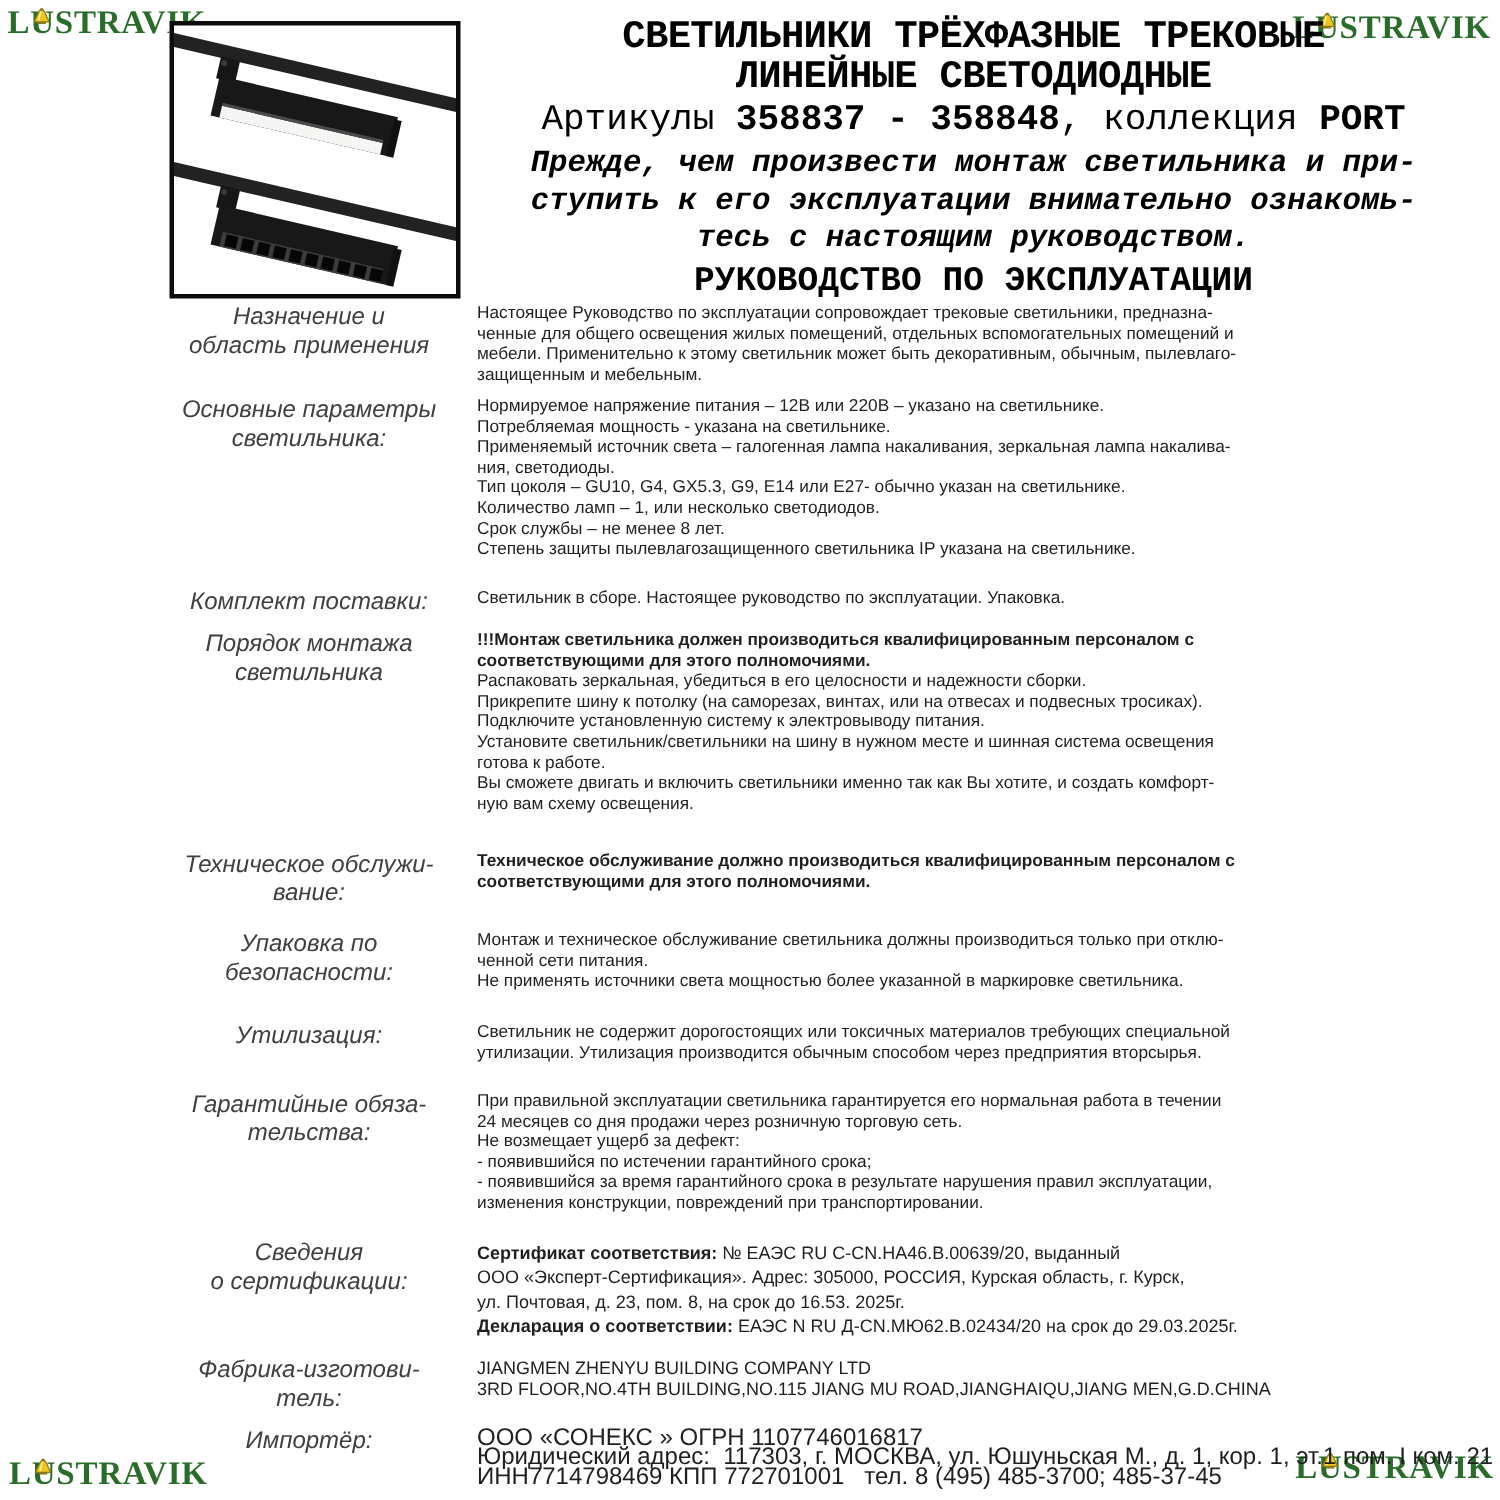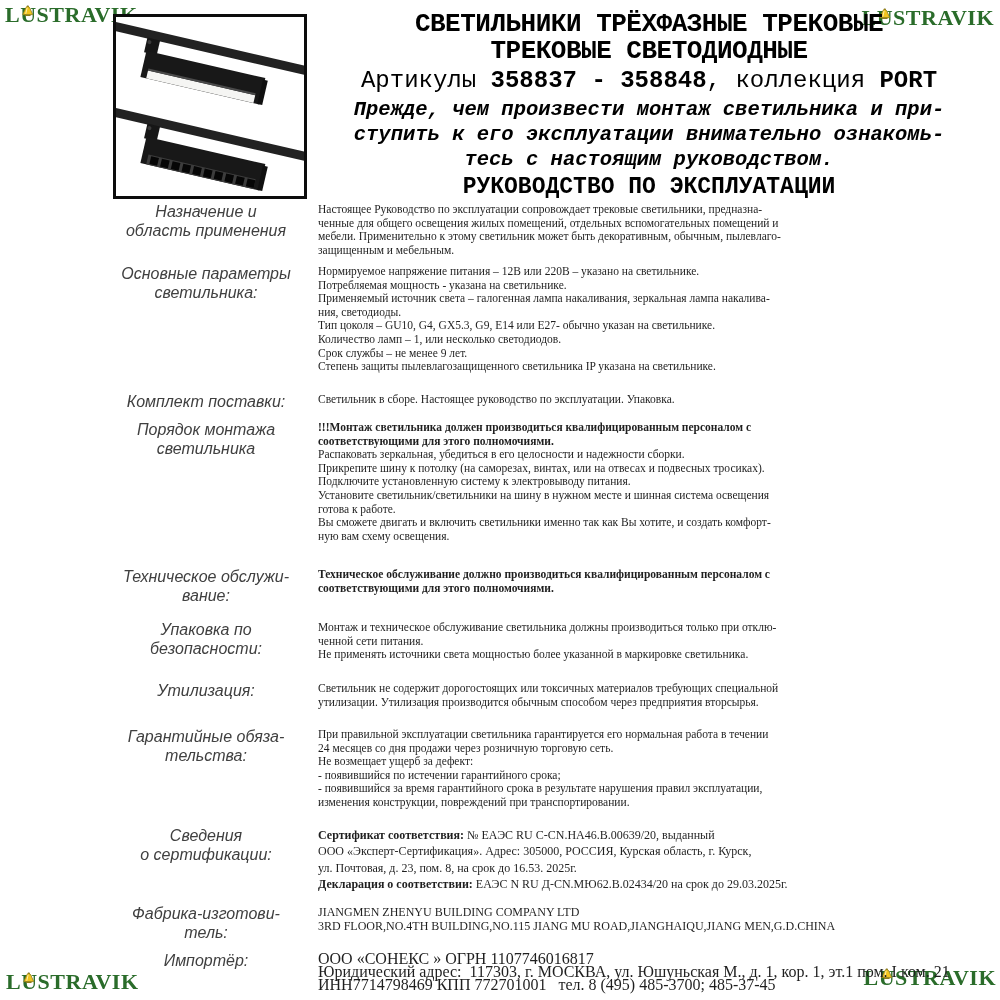--- a/index.html
+++ b/index.html
@@ -30,21 +30,21 @@
            white-space:pre-line;margin-top:2px;}
   .manual-title{font-size:23px;font-weight:700;line-height:26px;margin-top:2px;}
 
   
   .section-row{position:absolute;left:0;width:1000px;}
   .section-label{position:absolute;left:98px;top:0;width:216px;text-align:center;
                  font-style:italic;font-size:16px;line-height:19px;color:#404040;
                  white-space:pre-line;}
   .section-body{position:absolute;left:318px;top:1px;width:676px;font-size:11.5px;
                 line-height:13.6px;color:#1f1f1f;}
-  .body-line{white-space:nowrap;font-family:Liberation Serif, serif;}
+  .body-line{white-space:nowrap;}
   .body-line .b, .body-line.b{font-weight:700;}
   .section-row[data-sec="certification"] .body-line{line-height:16.4px;font-size:12px;}
   .section-row[data-sec="factory"] .body-line{font-size:12px;line-height:14px;}
   .section-row[data-sec="importer"] .body-line{font-size:16px;line-height:13px;}
 </style>
 </head>
 <body>
 
 <div id="page">
 
@@ -104,21 +104,21 @@
             <rect x="118" y="39" width="8" height="8"></rect>
           <rect x="129" y="39" width="8" height="8"></rect>
             <rect x="140" y="39" width="8" height="8"></rect>
         </g>
       </g>
     </svg>
   </div>
 
   <div class="header">
     <div class="title-line">СВЕТИЛЬНИКИ ТРЁХФАЗНЫЕ ТРЕКОВЫЕ</div>
-    <div class="title-line">ТРЕКОВЫЕ СВЕТОДИОДНЫЕ</div>
+    <div class="title-line">ЛИНЕЙНЫЕ СВЕТОДИОДНЫЕ</div>
     <div class="article-line"><span>Артикулы </span><span class="b">358837 - 358848</span><span>, коллекция </span><span class="b">PORT</span></div>
     <div class="warning">Прежде, чем произвести монтаж светильника и при-
 ступить к его эксплуатации внимательно ознакомь-
 тесь с настоящим руководством.</div>
     <div class="manual-title">РУКОВОДСТВО ПО ЭКСПЛУАТАЦИИ</div>
   </div>
 
   <div id="sections">
       <div class="section-row" data-sec="purpose" style="top: 202px;">
         <div class="section-label">Назначение и
@@ -133,21 +133,21 @@
       <div class="section-row" data-sec="parameters" style="top: 264px;">
         <div class="section-label">Основные параметры
 светильника:</div>
         <div class="section-body">
           <div class="body-line"><span>Нормируемое напряжение питания – 12В или 220В – указано на светильнике.</span></div>
           <div class="body-line"><span>Потребляемая мощность - указана на светильнике.</span></div>
           <div class="body-line"><span>Применяемый источник света – галогенная лампа накаливания, зеркальная лампа накалива-</span></div>
           <div class="body-line"><span>ния, светодиоды.</span></div>
           <div class="body-line"><span>Тип цоколя – GU10, G4, GX5.3, G9, Е14 или Е27- обычно указан на светильнике.</span></div>
           <div class="body-line"><span>Количество ламп – 1, или несколько светодиодов.</span></div>
-          <div class="body-line"><span>Срок службы – не менее 9 лет.</span></div>
+          <div class="body-line"><span>Срок службы – не менее 8 лет.</span></div>
           <div class="body-line"><span>Степень защиты пылевлагозащищенного светильника IP указана на светильнике.</span></div>
         </div>
       </div>
       <div class="section-row" data-sec="package" style="top: 392px;">
         <div class="section-label">Комплект поставки:</div>
         <div class="section-body">
           <div class="body-line"><span>Светильник в сборе. Настоящее руководство по эксплуатации. Упаковка.</span></div>
         </div>
       </div>
       <div class="section-row" data-sec="installation" style="top: 420px;">

